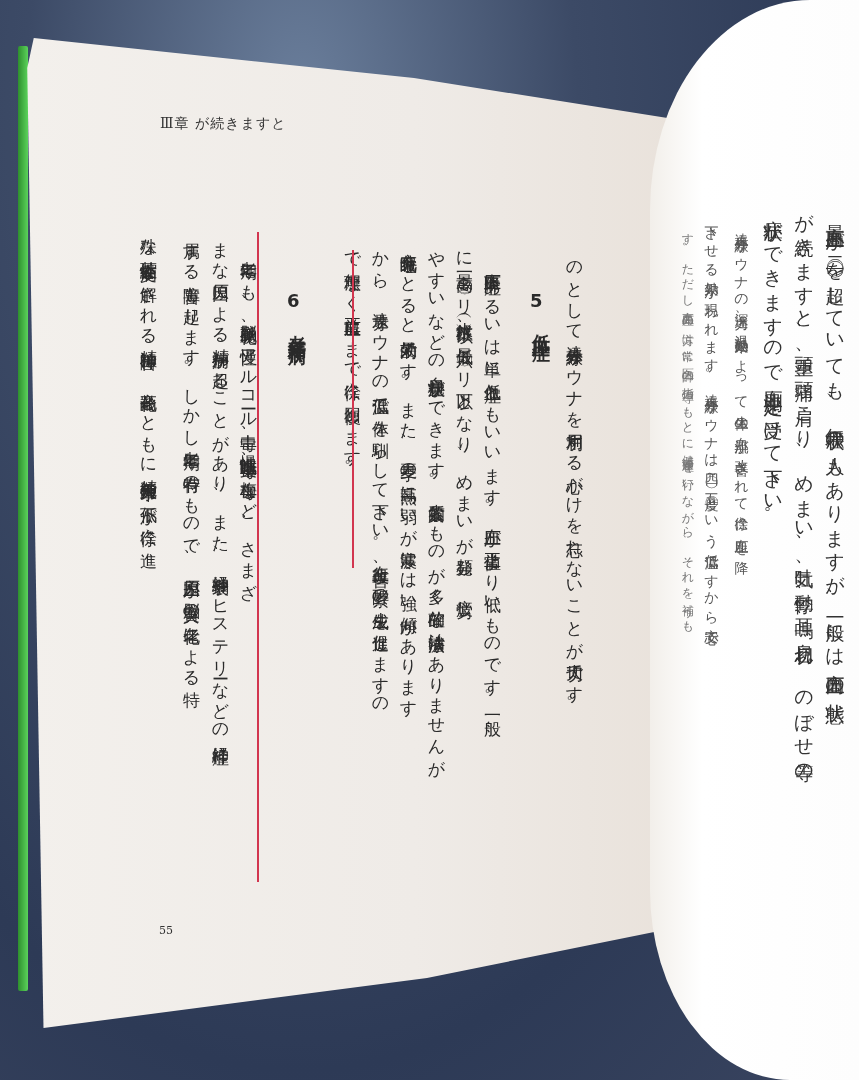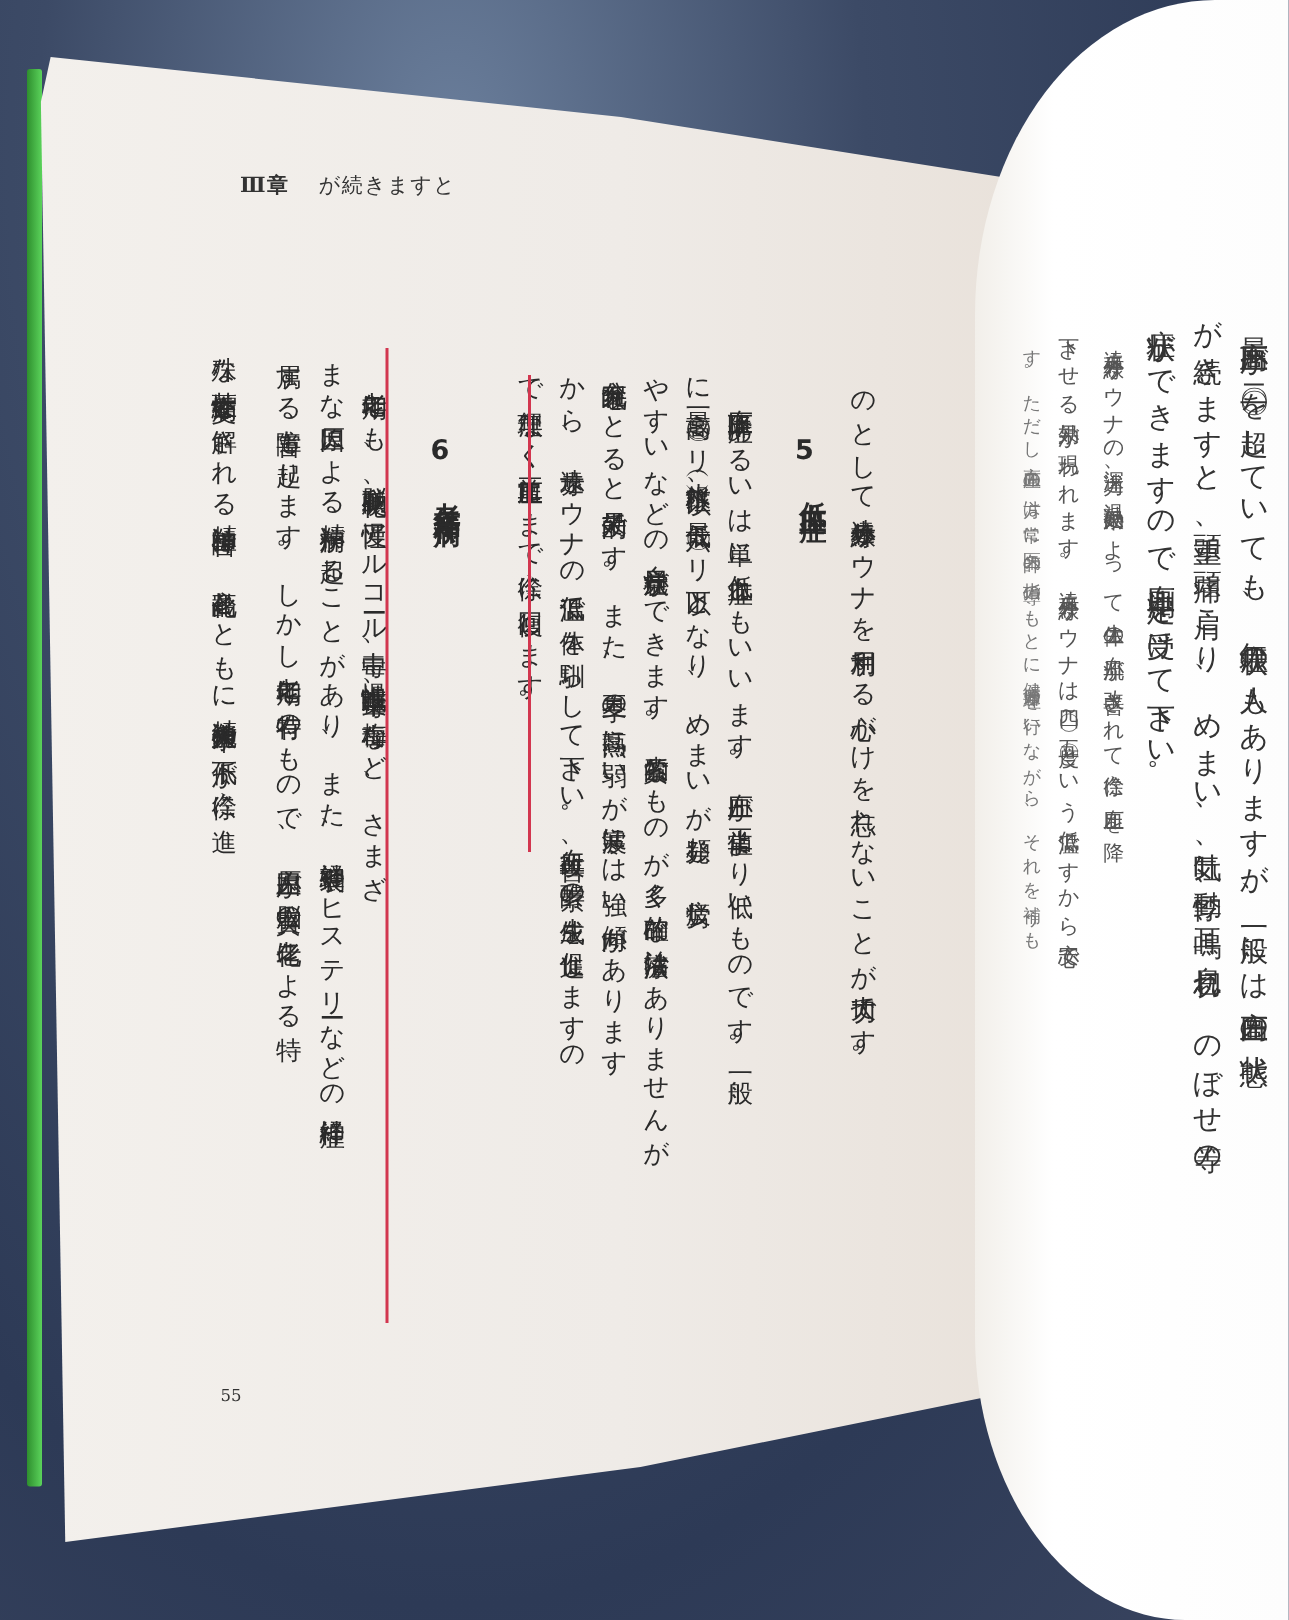--- a/index.html
+++ b/index.html
@@ -22,23 +22,23 @@
   .right-page {
     position:absolute; left:650px; top:0; width:209px; height:1080px;
     background: linear-gradient(to right, #f2efea 0%, #ffffff 25%, #fdfdfd 100%);
     border-top-left-radius: 160px 210px;
     border-bottom-left-radius: 140px 190px;
   }
   .running-head {
     position:absolute; left:160px; top:115px;
     font-size:14px; color:#333; letter-spacing:1px;
   }
-  .running-head .chap { margin-right:14px; font-weight:bold; }
+  .running-head .chap { font-weight:normal; }
   .page-number {
-    position:absolute; left:147px; top:924px; font-size:11px; color:#333;
+    position:absolute; left:159px; top:924px; font-size:11px; color:#333;
   }
   .col {
     position:absolute; writing-mode: vertical-rl;
     font-size:17px; line-height:1; letter-spacing:1.2px; color:#2a2a2a;
     white-space:nowrap;
   }
   .heading-num { position:absolute; font-family:"DejaVu Sans",sans-serif; font-weight:bold; font-size:18px; color:#2a2a2a; }
   .heading-title { position:absolute; writing-mode:vertical-rl; font-family:"DejaVu Sans",sans-serif; font-weight:bold; font-size:18px; letter-spacing:3px; color:#2a2a2a; }
   .red-line { position:absolute; width:2px; background:#d2364f; }
   .rcol {

